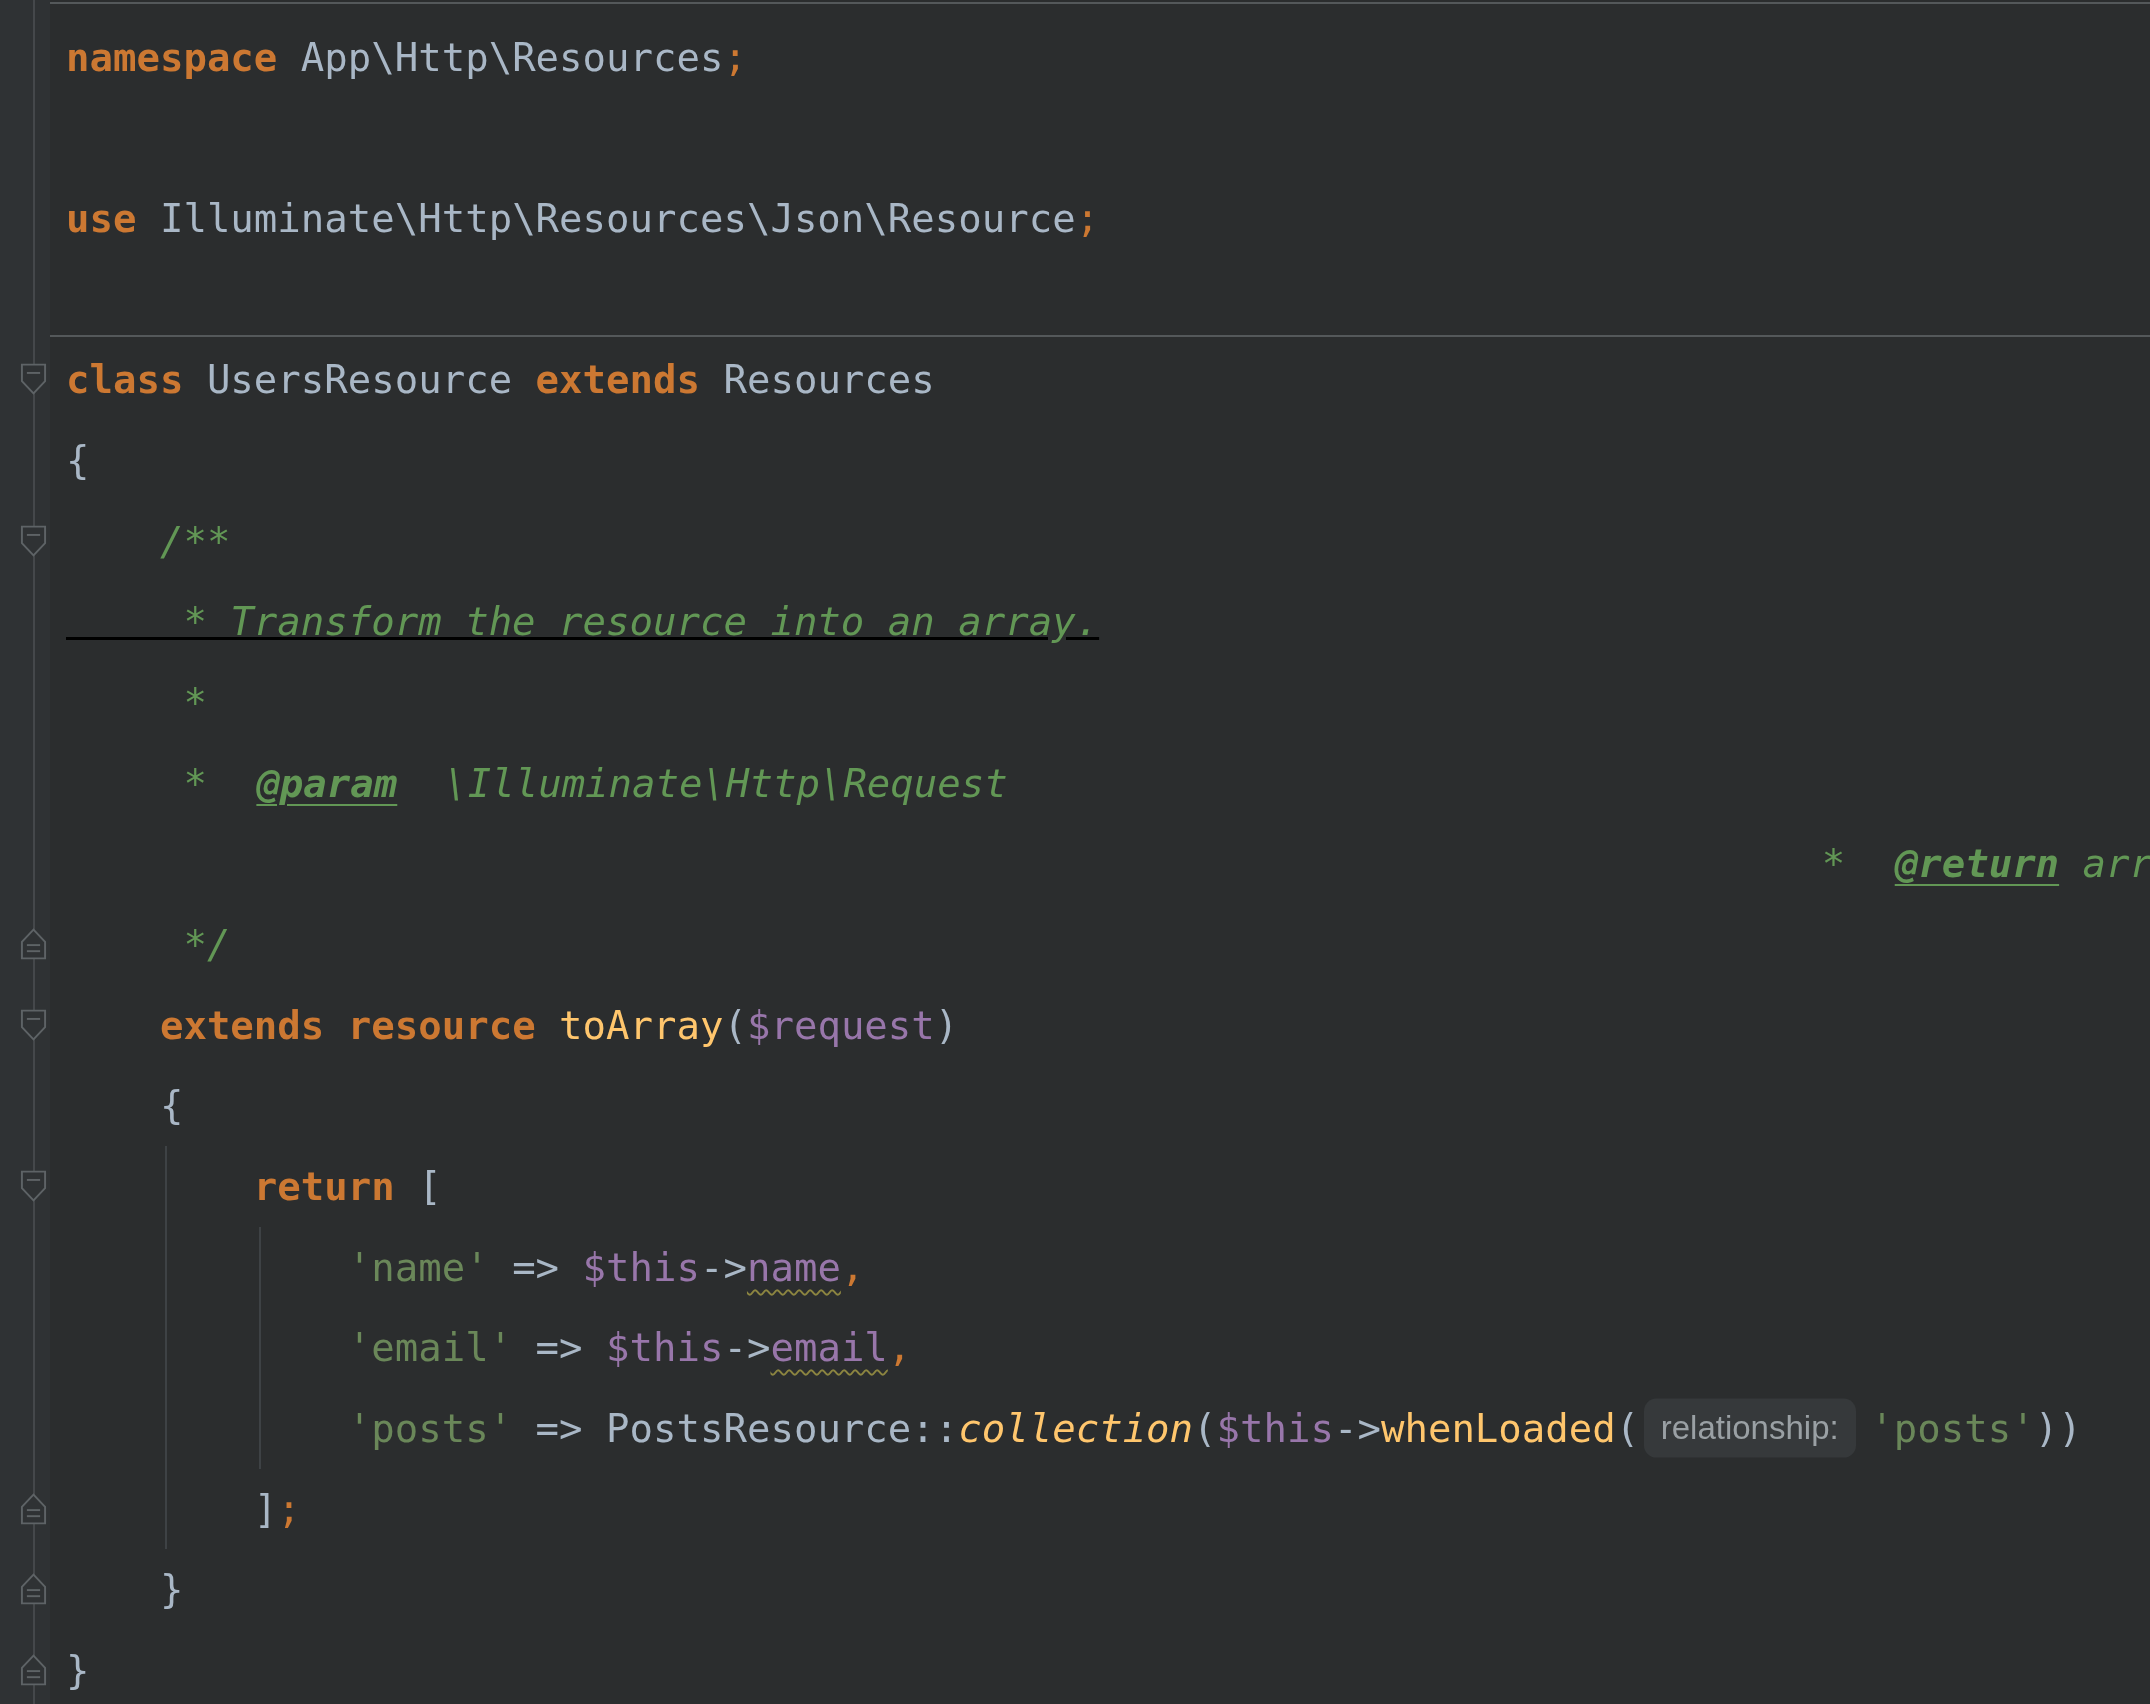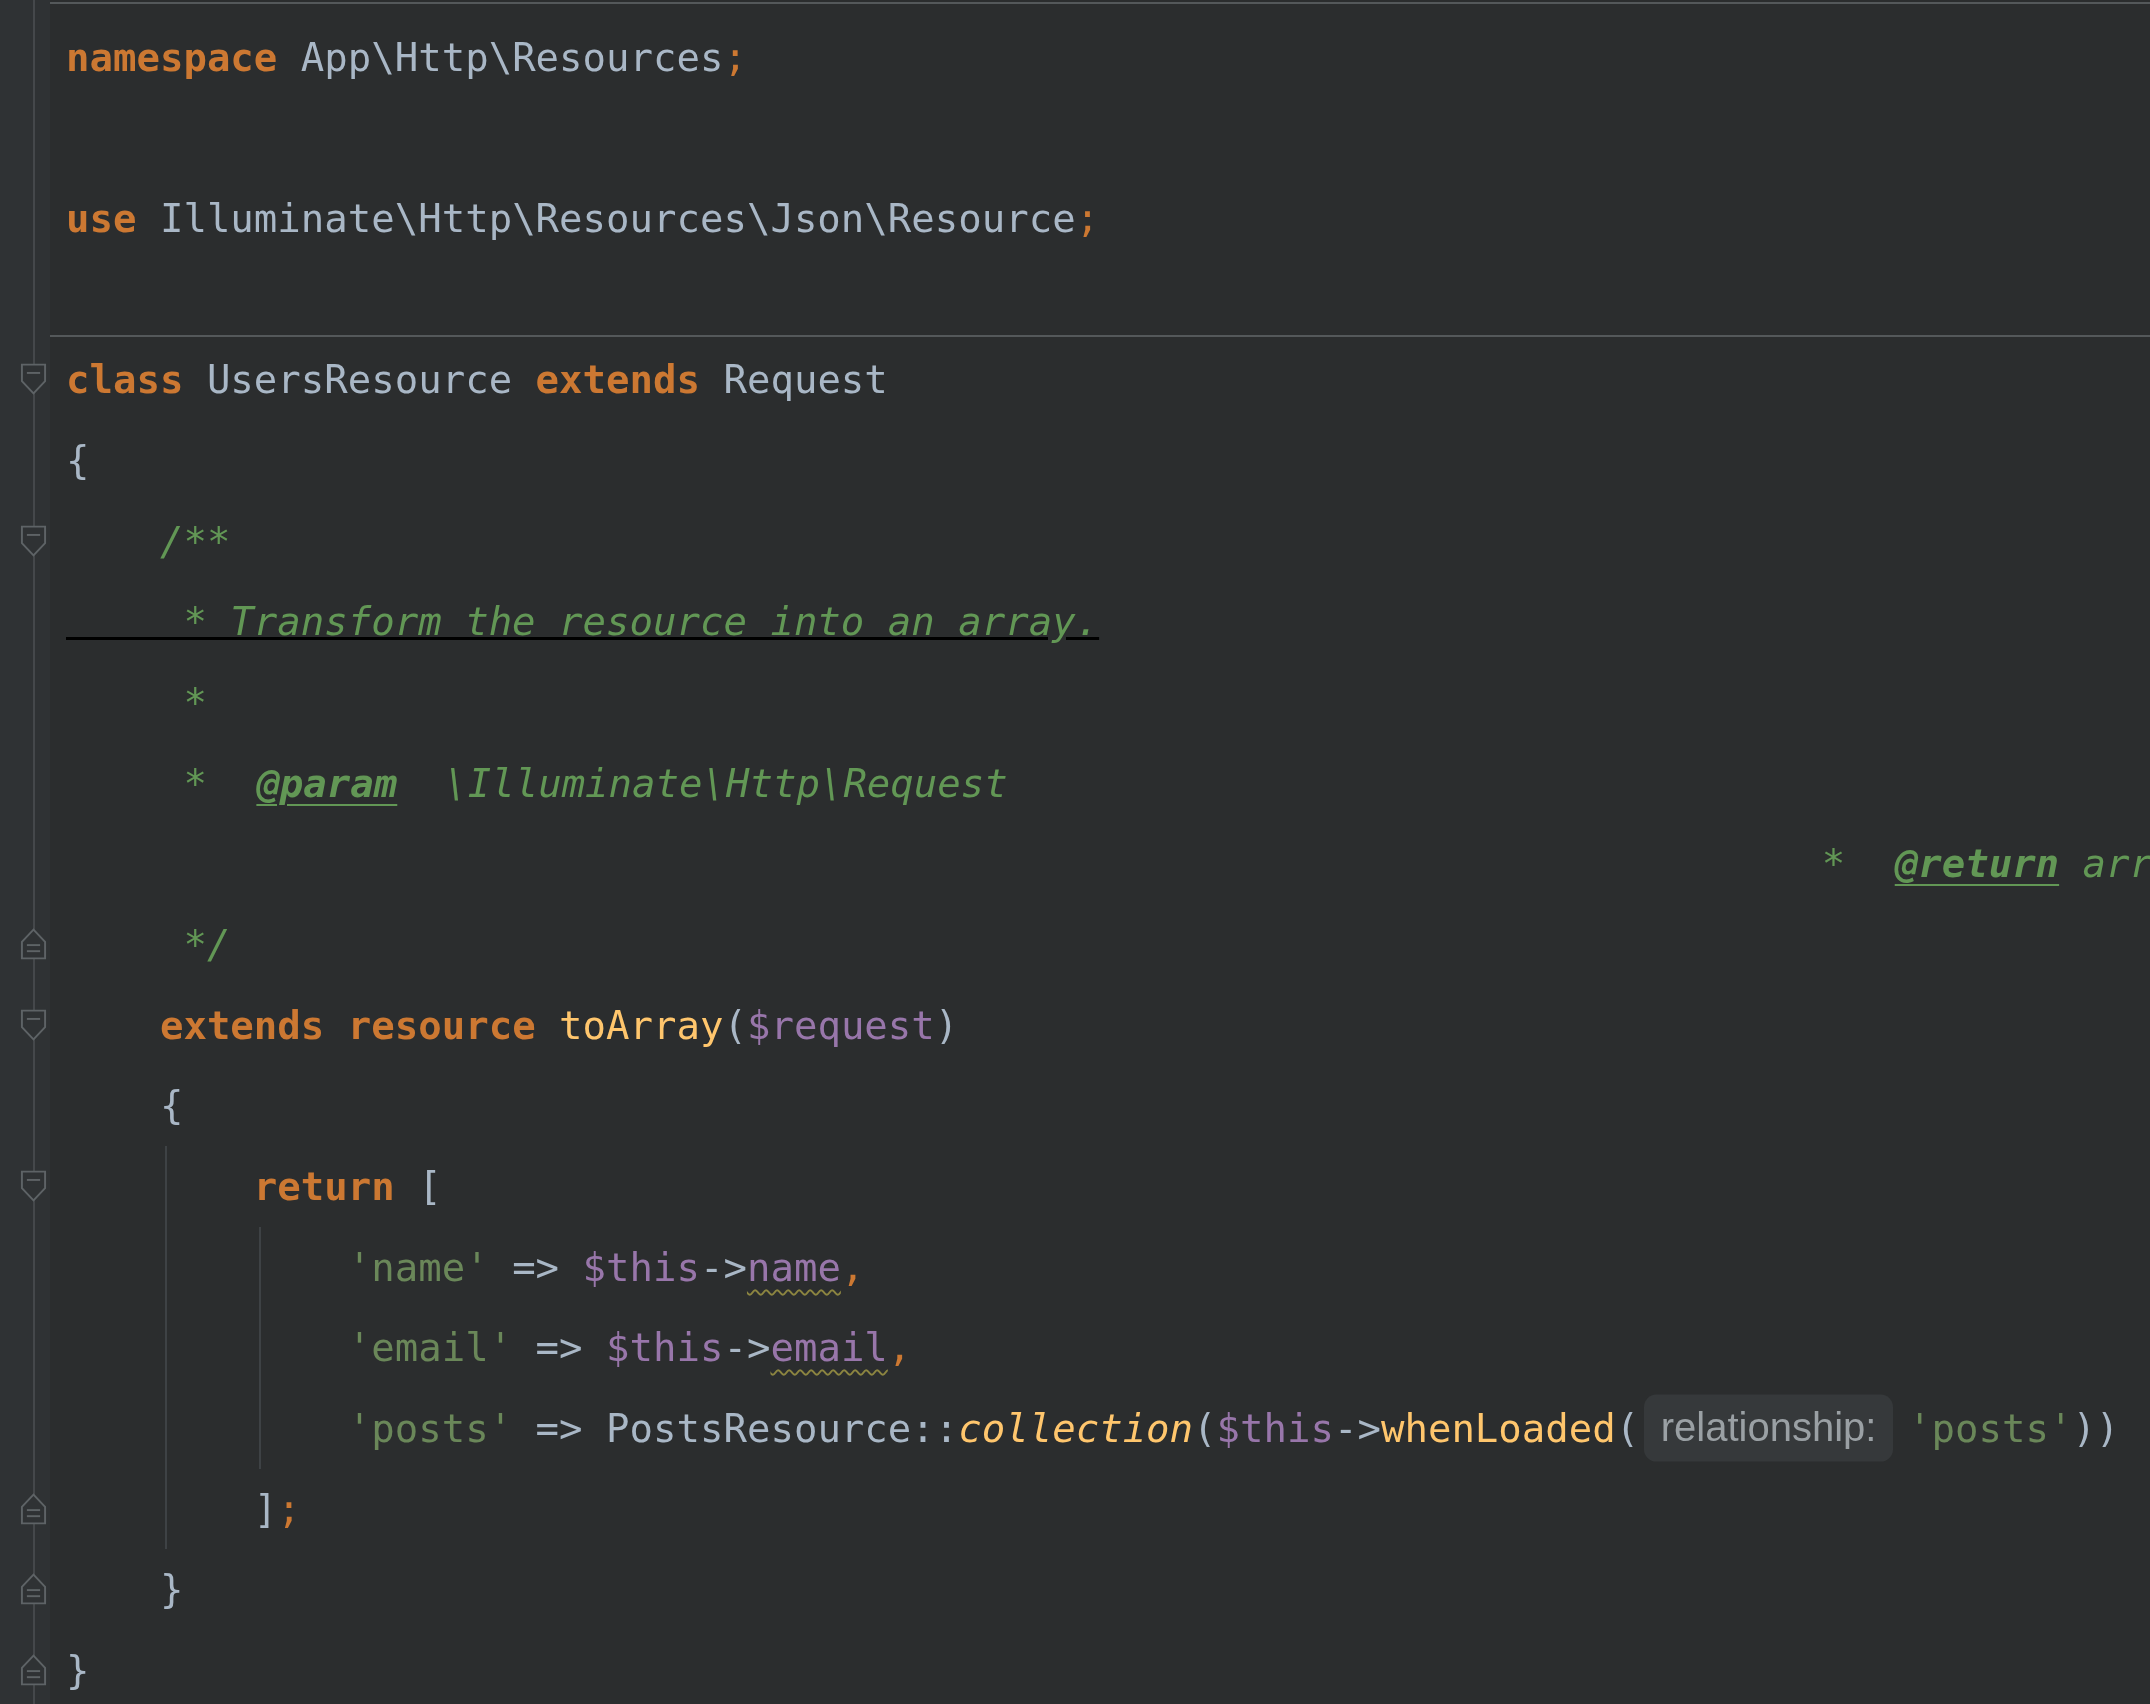--- a/index.html
+++ b/index.html
@@ -59,21 +59,21 @@
   .tok-doc     {color:var(--c-doc,#629755);font-style:italic;}
   .tok-doctag  {color:var(--c-doc,#629755);font-style:italic;font-weight:bold;
                 text-decoration:underline;
                 text-decoration-thickness:2.2px;
                 text-underline-offset:6.7px;margin-left:26px;}
   .tok-hint{
     display:inline-block;vertical-align:middle;
     background:var(--c-hint-bg,#36393B);
     color:var(--c-hint-fg,#9AA0A4);
     font-family:"Liberation Sans",sans-serif;
-    font-size:40px;line-height:1;
+    font-size:33px;line-height:1;
     padding:12.3px 17px 14.6px 17px;
     border-radius:12.3px;
     margin:0 14.6px 0 4.5px;
     transform:translateY(-3.4px);
   }
 </style>
 </head>
 <body>
 
 <div id="screen" style="--c-editor-bg: #2B2D2E; --c-gutter-bg: #2F3234; --c-gutter-line: #45484B; --c-separator: #54585A; --c-guide: #3E4245; --c-keyword: #CC7832; --c-fg: #A9B7C6; --c-string: #6A8759; --c-var: #9876AA; --c-fn: #FFC66D; --c-doc: #629755; --c-warn: #8C8540; --c-hint-bg: #36393B; --c-hint-fg: #9AA0A4;">
@@ -125,21 +125,21 @@
   <div id="code-area">
     <div id="indent-guides">
         <div class="indent-guide" style="left: 152px; top: 1146px; height: 403px;"></div>
         <div class="indent-guide" style="left: 246px; top: 1227px; height: 242px;"></div>
       </div>
     <div id="code-lines">
         <div class="code-line" style="top: 17px;"><span class="tok-kw">namespace</span><span class="tok-plain"> App\Http\Resources</span><span class="tok-semi">;</span></div>
         <div class="code-line" style="top: 97px;"></div>
         <div class="code-line" style="top: 178px;"><span class="tok-kw">use</span><span class="tok-plain"> Illuminate\Http\Resources\Json\Resource</span><span class="tok-semi">;</span></div>
         <div class="code-line" style="top: 259px;"></div>
-        <div class="code-line" style="top: 339px;"><span class="tok-kw">class</span><span class="tok-plain"> UsersResource </span><span class="tok-kw">extends</span><span class="tok-plain"> Request</span></div>
+        <div class="code-line" style="top: 339px;"><span class="tok-kw">class</span><span class="tok-plain"> UsersResource </span><span class="tok-kw">extends</span><span class="tok-plain"> Resources</span></div>
         <div class="code-line" style="top: 420px;"><span class="tok-plain">{</span></div>
         <div class="code-line" style="top: 501px;"><span class="tok-doc">    /**</span></div>
         <div class="code-line" style="top: 581px; text-decoration: underline;"><span class="tok-doc">     * Transform the resource into an array.</span></div>
         <div class="code-line" style="top: 662px;"><span class="tok-doc">     *</span></div>
         <div class="code-line" style="top: 743px;"><span class="tok-doc">     * </span><span class="tok-doctag">@param</span><span class="tok-doc">  \Illuminate\Http\Request</span></div>
         <div class="code-line" style="top: 823px; text-align: right;"><span class="tok-doc">     * </span><span class="tok-doctag">@return</span><span class="tok-doc"> array</span></div>
         <div class="code-line" style="top: 904px;"><span class="tok-doc">     */</span></div>
         <div class="code-line" style="top: 985px;"><span class="tok-plain">    </span><span class="tok-kw">extends</span><span class="tok-plain"> </span><span class="tok-kw">resource</span><span class="tok-plain"> </span><span class="tok-fn">toArray</span><span class="tok-plain">(</span><span class="tok-var">$request</span><span class="tok-plain">)</span></div>
         <div class="code-line" style="top: 1065px;"><span class="tok-plain">    {</span></div>
         <div class="code-line" style="top: 1146px;"><span class="tok-plain">        </span><span class="tok-kw">return</span><span class="tok-plain"> [</span></div>

